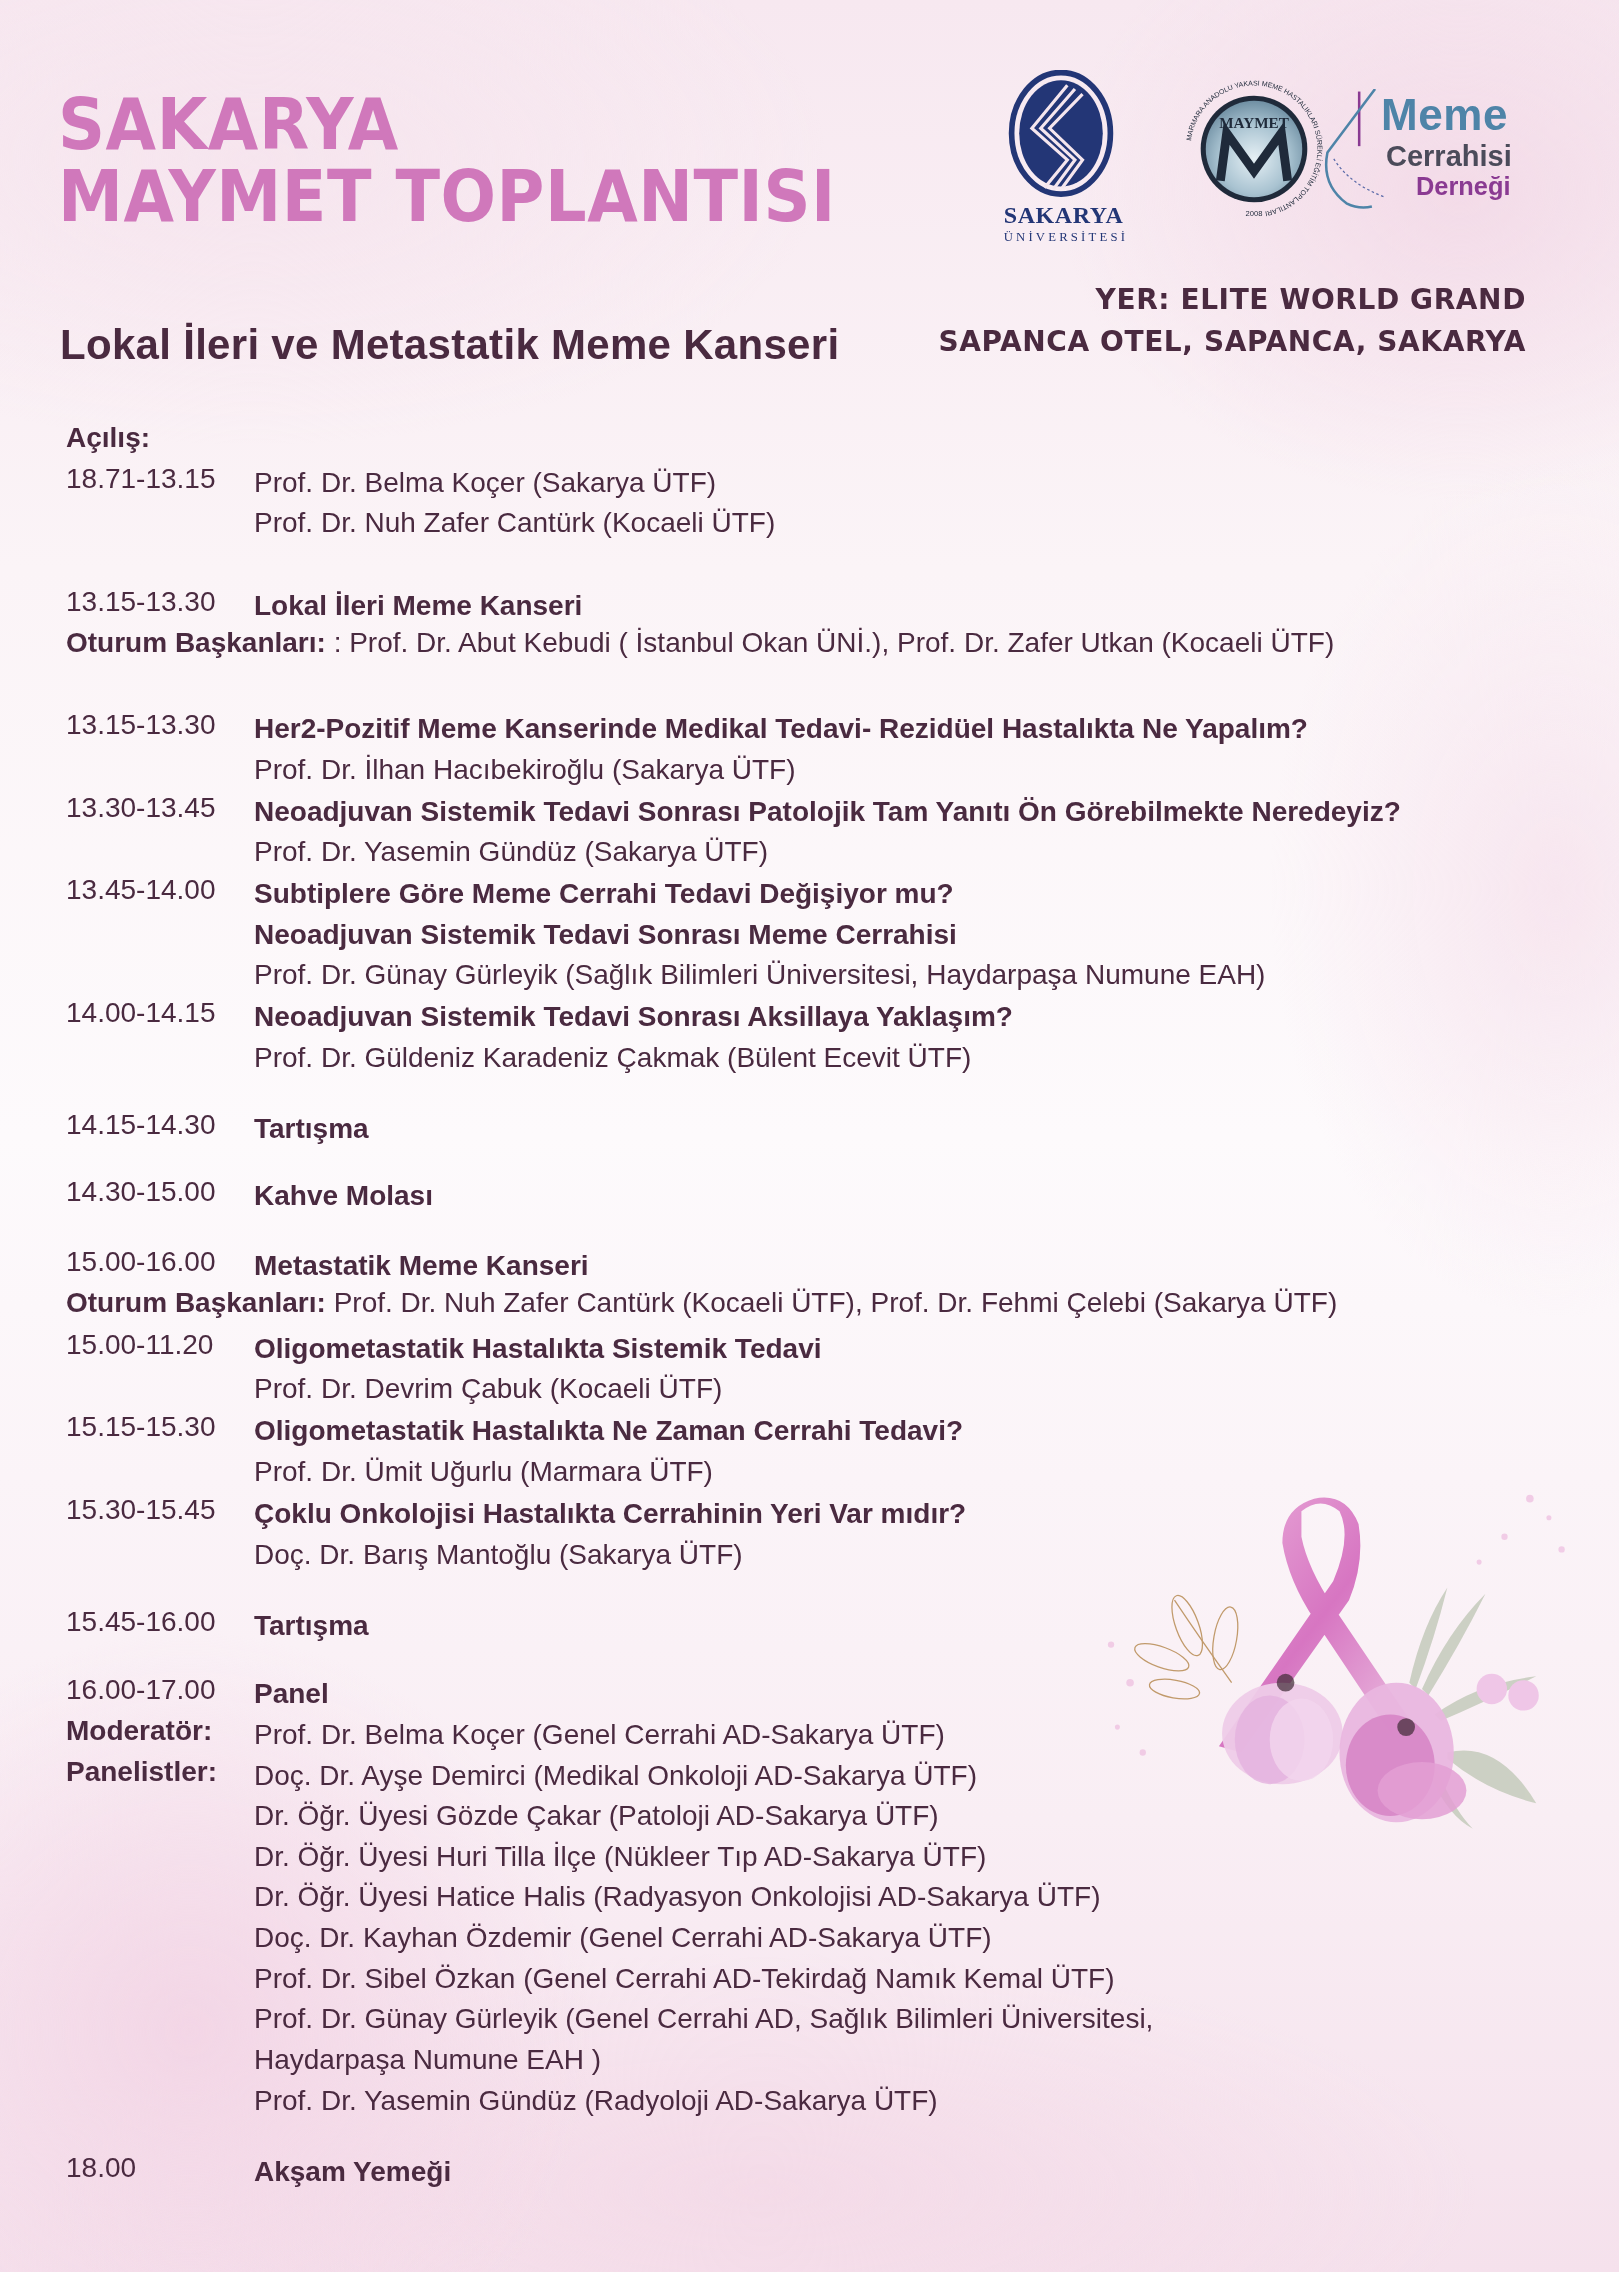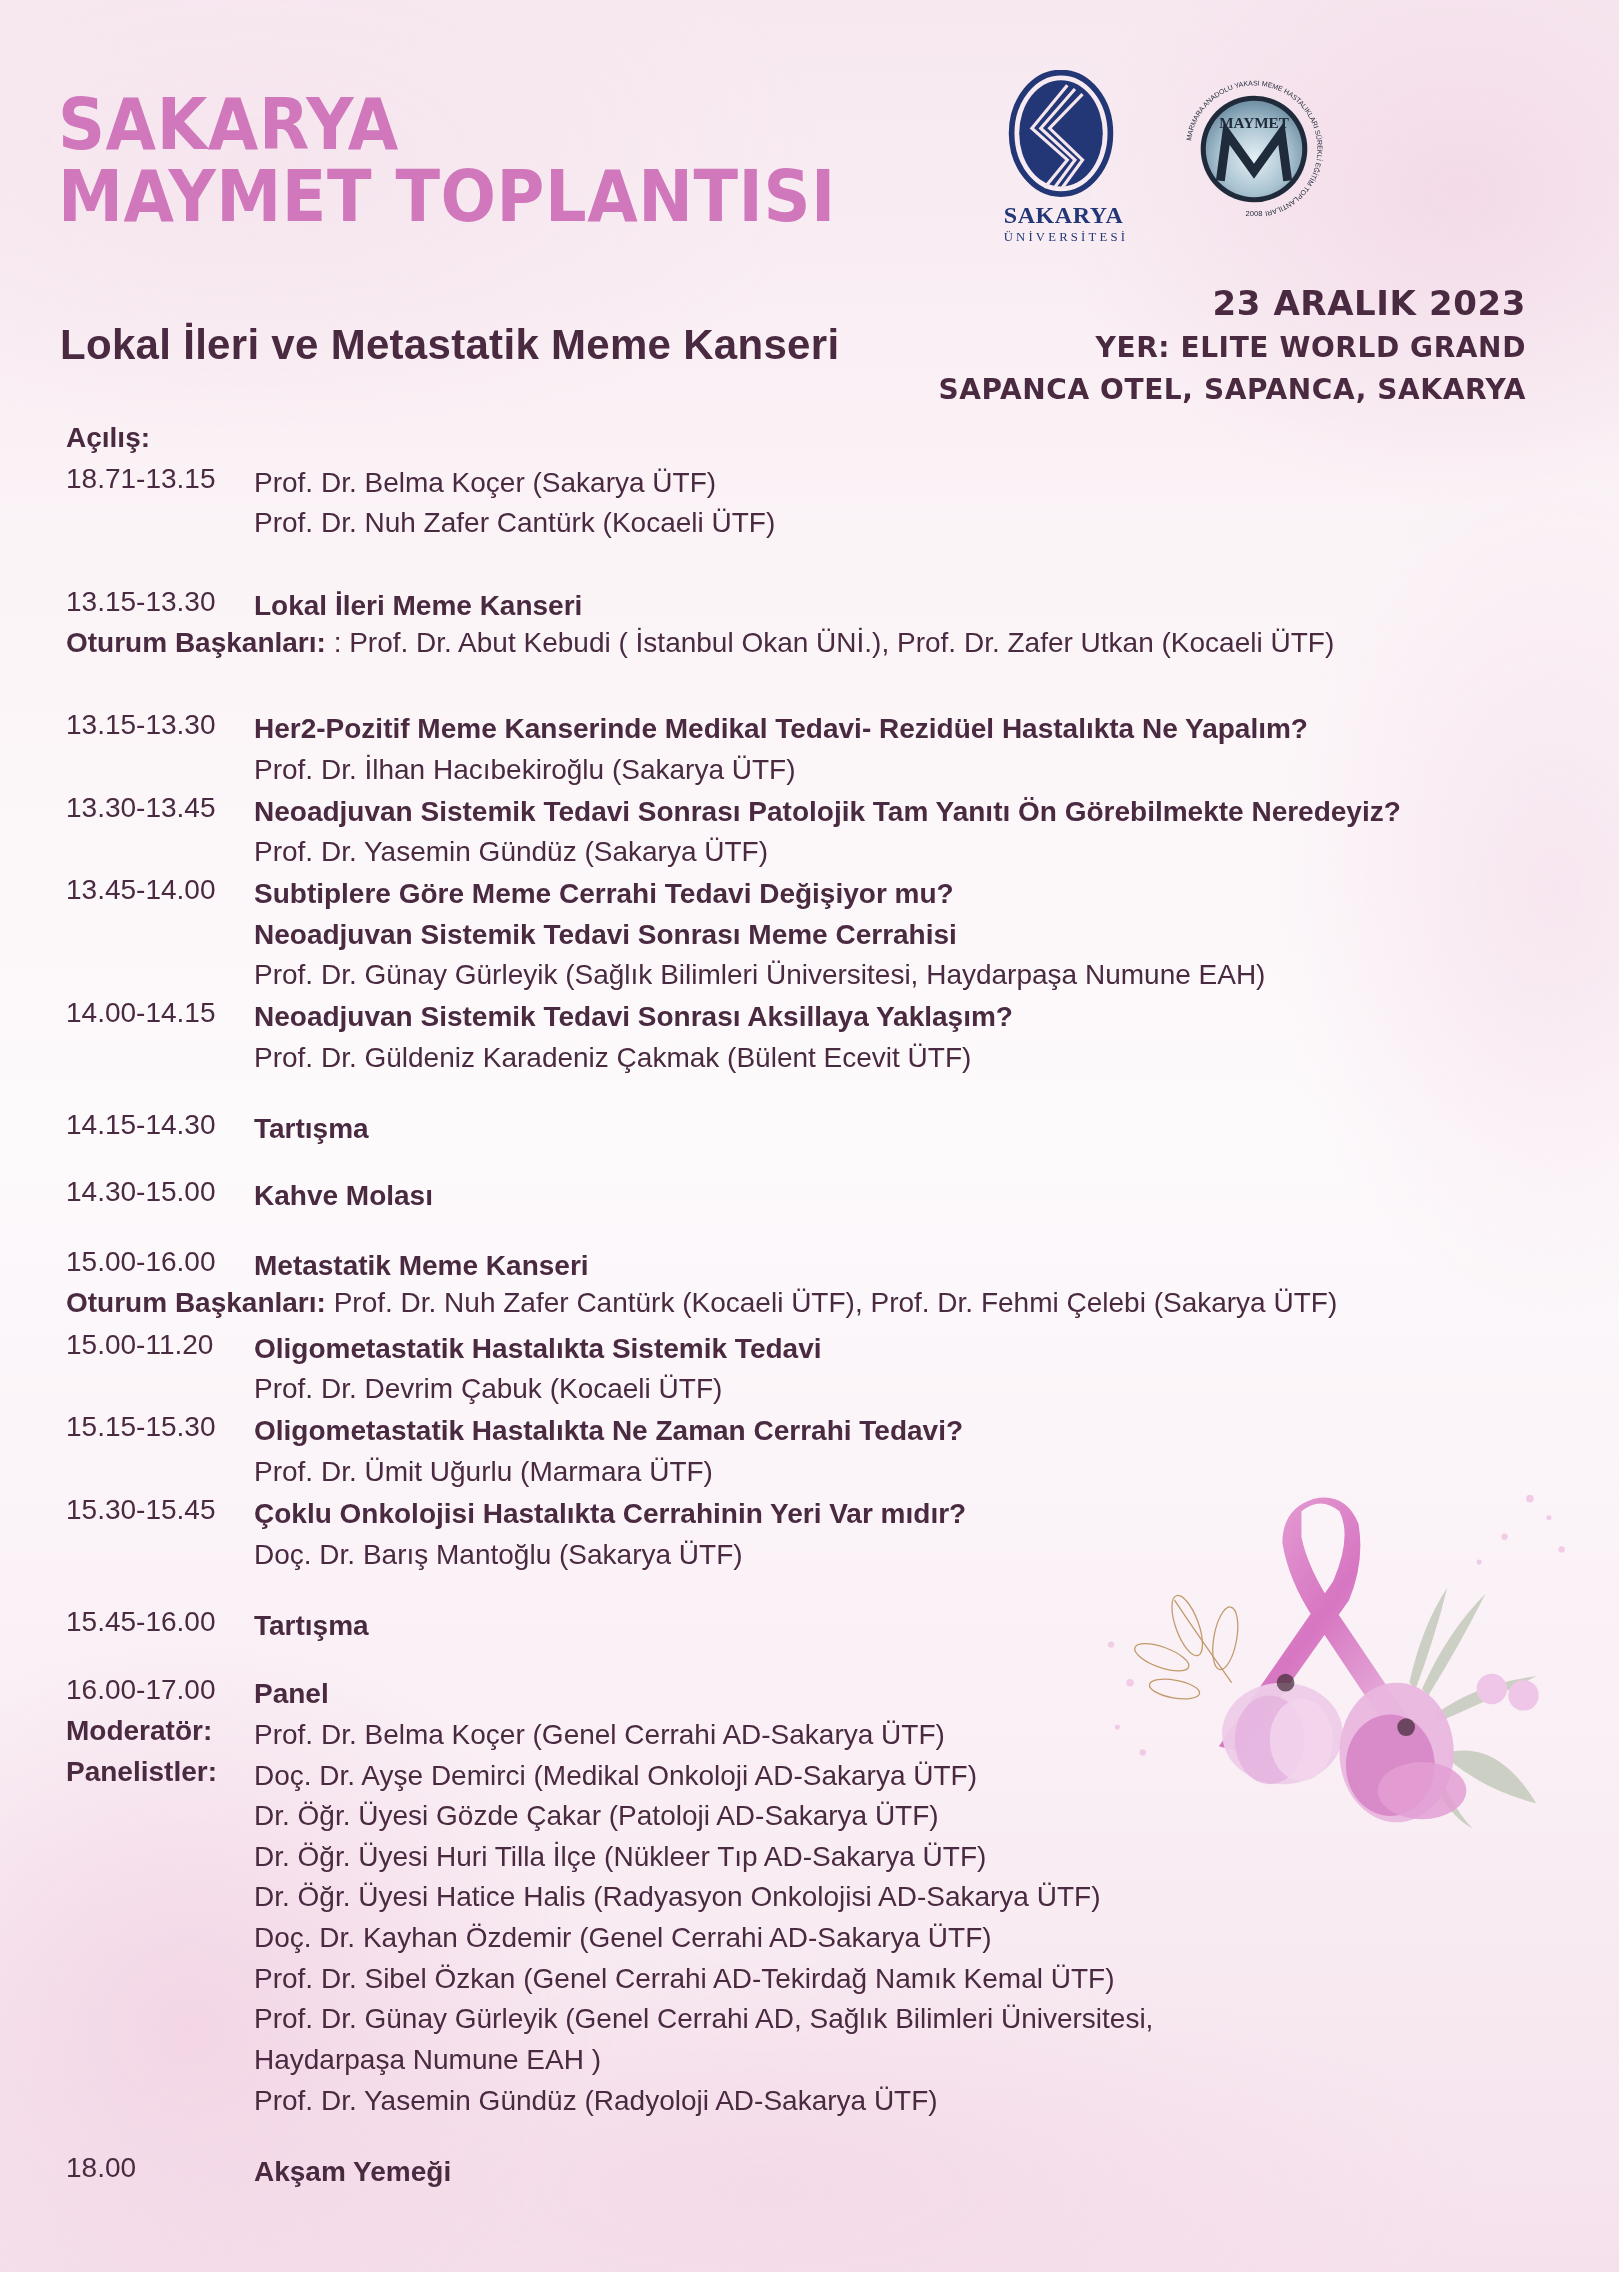--- a/index.html
+++ b/index.html
@@ -96,24 +96,33 @@
       <circle cx="115" cy="115" r="76" fill="url(#mg)"></circle>
       <text x="115" y="82" text-anchor="middle" font-family="Liberation Serif, serif" font-weight="bold" font-size="24" fill="#1f2a3a">MAYMET</text>
       <path d="M62 165 L72 90 L115 150 L158 90 L168 165" fill="none" stroke="#1f2a3a" stroke-width="14" stroke-linejoin="miter"></path>
       <text font-family="Liberation Sans, sans-serif" font-size="11" fill="#1f2a3a">
         <textPath href="#ringpath" startOffset="2%">MARMARA ANADOLU YAKASI MEME HASTALIKLARI SÜREKLİ EĞİTİM TOPLANTILARI</textPath>
       </text>
       <text x="115" y="220" text-anchor="middle" font-family="Liberation Sans, sans-serif" font-size="12" fill="#1f2a3a">2008</text>
     </svg>
   </div>
 
+  <div class="logo-mcd">
+    <svg width="70" height="127" viewBox="0 0 110 200" style="position:absolute;left:0;top:0">
+      <path d="M60 4 L60 90" stroke="#8a3a92" stroke-width="4" fill="none"></path>
+      <path d="M85 0 Q40 60 10 100 Q0 150 40 180 Q60 190 80 185" stroke="#4e84a8" stroke-width="4" fill="none"></path>
+      <path d="M20 110 Q45 150 100 170" stroke="#5a6aa8" stroke-width="2" stroke-dasharray="4 4" fill="none"></path>
+    </svg>
+    <div class="mcd-meme">Meme</div>
+    <div class="mcd-cerrahisi">Cerrahisi</div>
+    <div class="mcd-dernegi">Derneği</div>
+  </div>
 </div>
 
 <div class="event-info">
-  <div class="event-date">23 ARALIK 2023</div>
   <div class="event-venue">YER: ELITE WORLD GRAND</div>
   <div class="event-venue">SAPANCA OTEL, SAPANCA, SAKARYA</div>
 </div>
 
 <div class="program">
 
   <div class="row" style="top:419px">
     <span class="label b">Açılış:</span>
   </div>
   <div class="row" style="top:460px">

